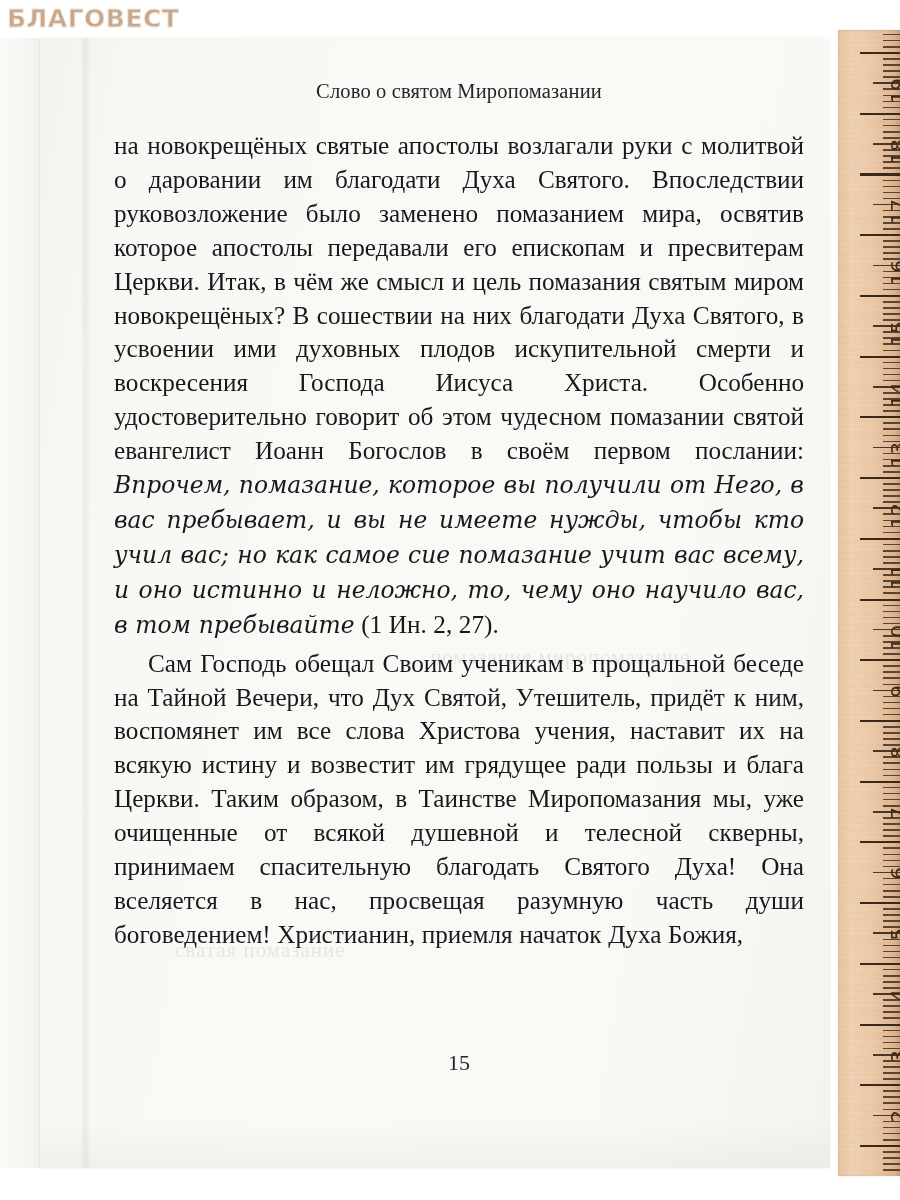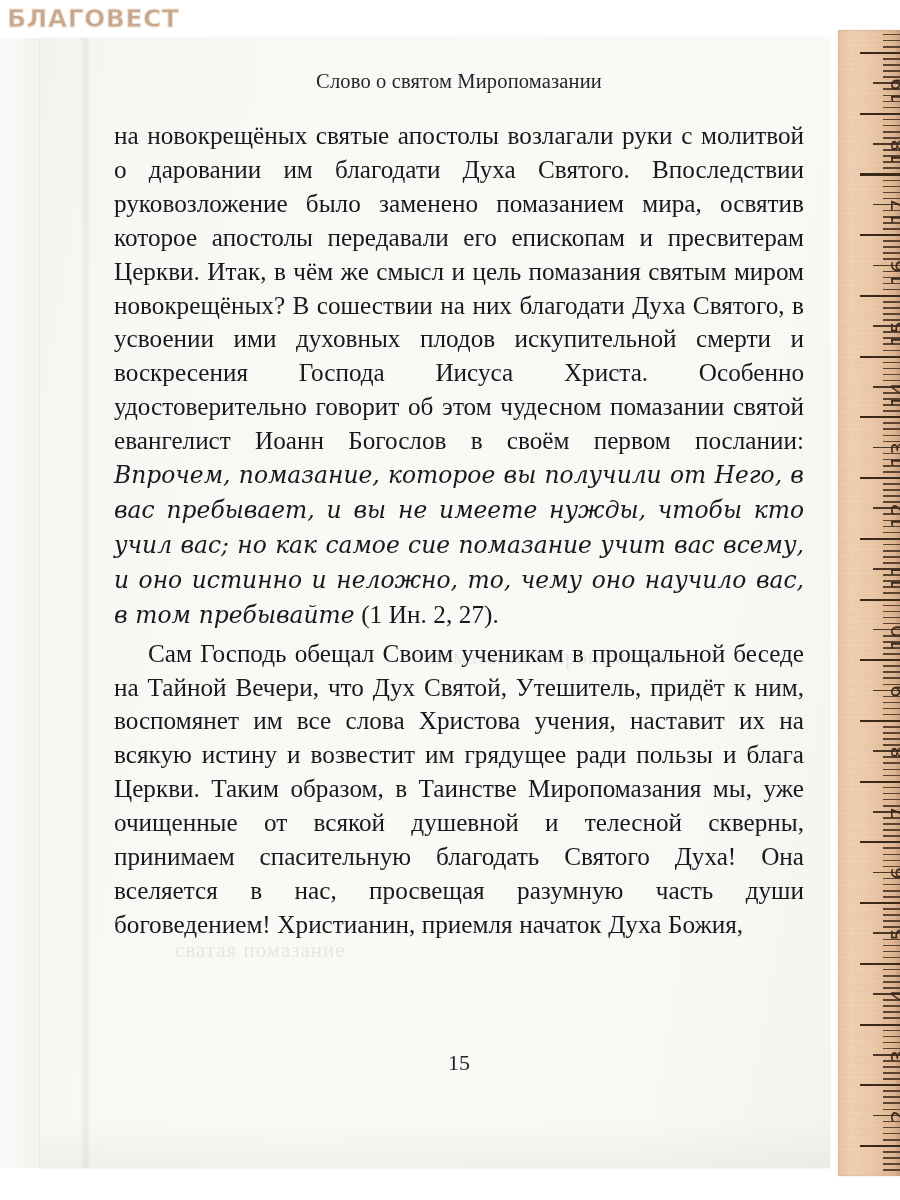--- a/index.html
+++ b/index.html
@@ -80,21 +80,21 @@
     white-space: nowrap;
     z-index: 2;
     pointer-events: none;
     filter: blur(0.7px);
   }
 
   
   #text-column {
     position: absolute;
     left: 114px;
-    top: 70px;
+    top: 80px;
     width: 690px;
     z-index: 5;
   }
   #running-head {
     text-align: center;
     font-size: 20.5px;
     color: #23252a;
     letter-spacing: 0.15px;
     margin-bottom: 26px;
     font-family: "Liberation Serif", serif;

